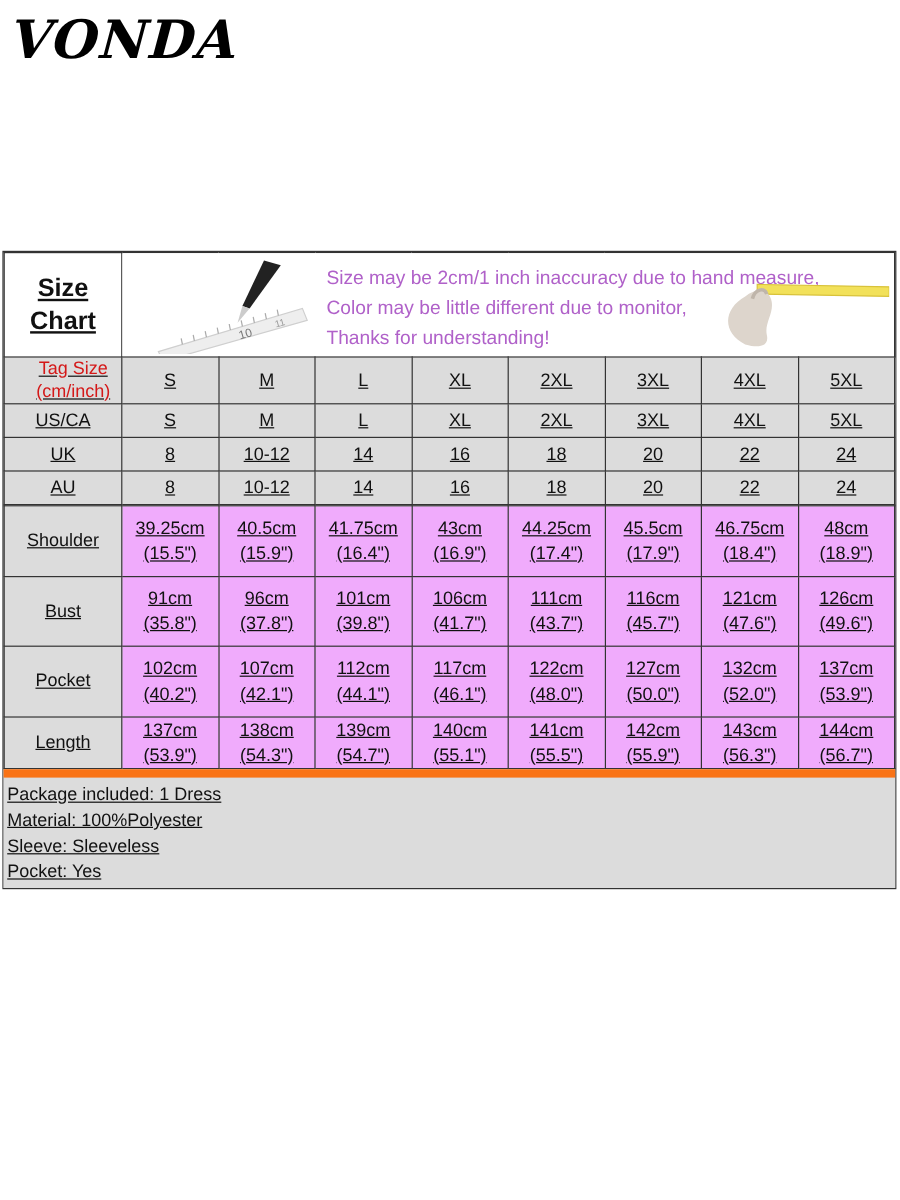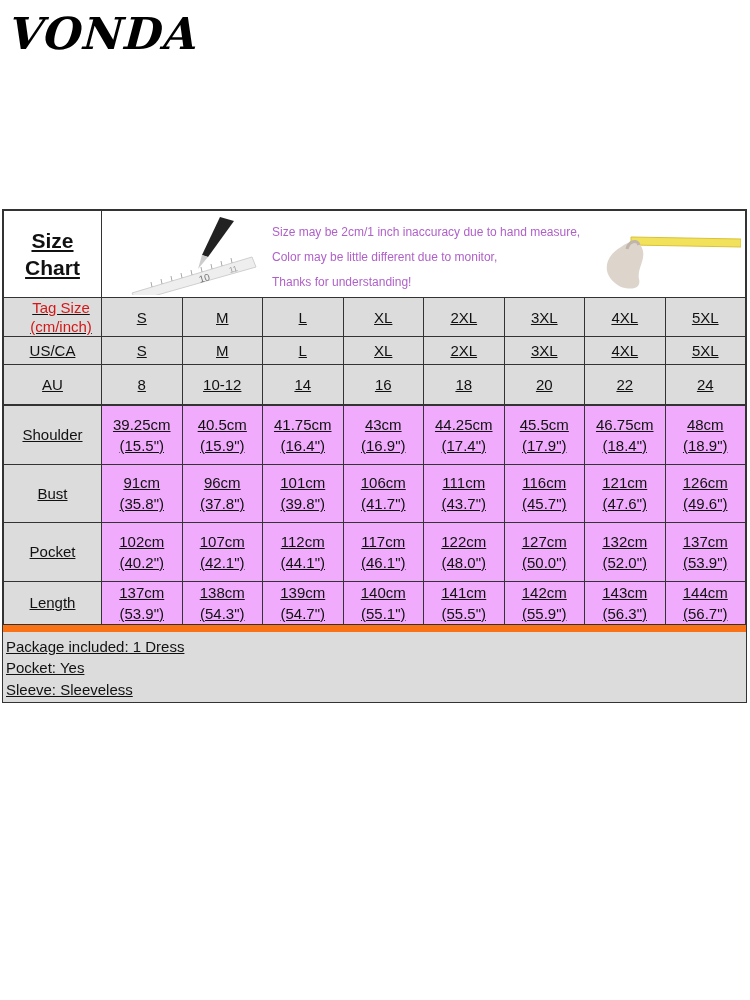--- a/index.html
+++ b/index.html
@@ -6,21 +6,21 @@
   body { width:750px; height:1000px; background:#ffffff; position:relative; overflow:hidden; font-family:"Liberation Sans", sans-serif; color:#111; }
   .logo { position:absolute; left:10px; top:8px; font-family:"DejaVu Serif", serif; font-size:44px; font-weight:bold; letter-spacing:1px; color:#000; font-style:italic; transform:skewX(-4deg); }
   .chart { position:absolute; left:2px; top:209px; width:745px; border:1.5px solid #333; box-sizing:border-box;text-decoration:underline; }
   table { border-collapse:collapse; width:100%; table-layout:fixed; }
   td { border:1px solid #333; text-align:center; vertical-align:middle; font-size:15px; line-height:21px; padding:0; }
   .gray { background:#dcdcdc; }
   .white { background:#f0abfc; }
   .hdr-title { font-size:21px; font-weight:bold; line-height:27px; background:#fff; }
   .banner { background:#fff; position:relative; height:86px; padding:0; }
   .banner-inner { position:relative; width:100%; height:86px; }
-  .notes { position:absolute; left:170px; top:9px; color:#b061c9; font-size:12px; line-height:25px; text-align:left; }
+  .notes { position:absolute; left:170px; top:9px; color:#b061c9; font-size:16px; line-height:25px; text-align:left; }
   .pencil { position:absolute; left:20px; top:4px; width:140px; height:80px; }
   .hand { position:absolute; right:4px; top:6px; width:150px; height:76px; }
   .tag { color:#d41818; font-size:15px; line-height:19px;padding-left:17px; }
   .info { background:#dcdcdc; text-align:left; padding:4px 3px 2px 3px; font-size:15px; line-height:21.5px; border-top:7px solid #f97316; }
   .info div { white-space:nowrap; }
 </style>
 </head>
 <body>
 
 <div class="logo">VONDA</div>
@@ -88,21 +88,32 @@
       <td class="gray">US/CA</td>
       <td class="gray">S</td>
       <td class="gray">M</td>
       <td class="gray">L</td>
       <td class="gray">XL</td>
       <td class="gray">2XL</td>
       <td class="gray">3XL</td>
       <td class="gray">4XL</td>
       <td class="gray">5XL</td>
     </tr>
-    <tr style="height:40px">
+    <tr style="height:28px">
+      <td class="gray">UK</td>
+      <td class="gray">8</td>
+      <td class="gray">10-12</td>
+      <td class="gray">14</td>
+      <td class="gray">16</td>
+      <td class="gray">18</td>
+      <td class="gray">20</td>
+      <td class="gray">22</td>
+      <td class="gray">24</td>
+    </tr>
+    <tr style="height:28px">
       <td class="gray">AU</td>
       <td class="gray">8</td>
       <td class="gray">10-12</td>
       <td class="gray">14</td>
       <td class="gray">16</td>
       <td class="gray">18</td>
       <td class="gray">20</td>
       <td class="gray">22</td>
       <td class="gray">24</td>
     </tr>
@@ -251,16 +262,17 @@
           </td>
           <td class="white">
             <div>144cm</div>
             <div>(56.7")</div>
           </td>
         </tr>
       </tbody>
   </table>
   <div class="info">
     <div>Package included: 1 Dress</div>
+    <div>Material: 100%Polyester</div>
+    <div>Sleeve: Sleeveless</div>
     <div>Pocket: Yes</div>
-    <div>Sleeve: Sleeveless</div>
   </div>
 </div>
 
 </body></html>

